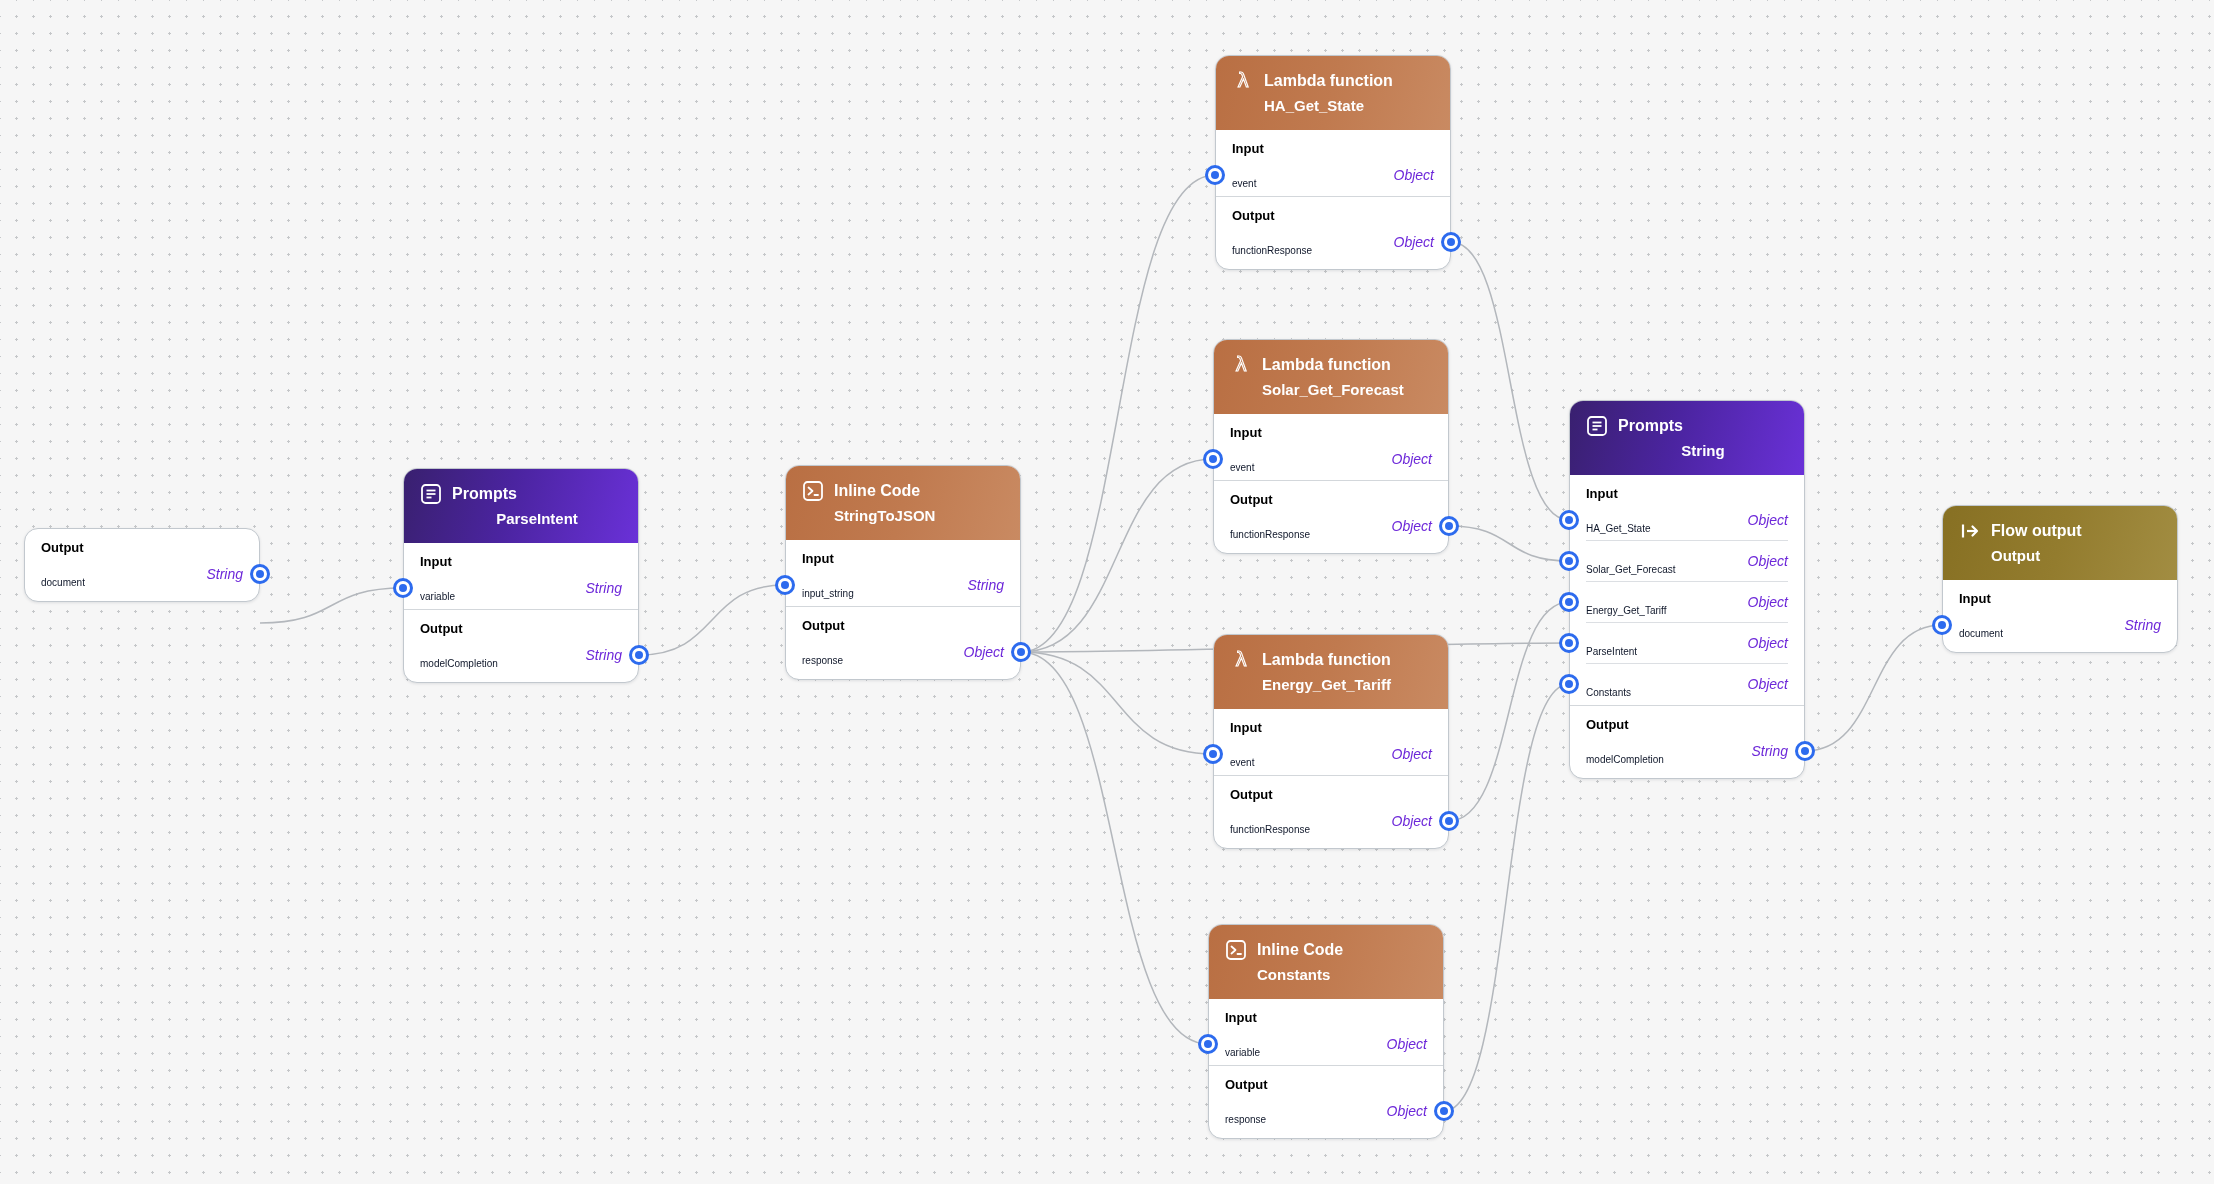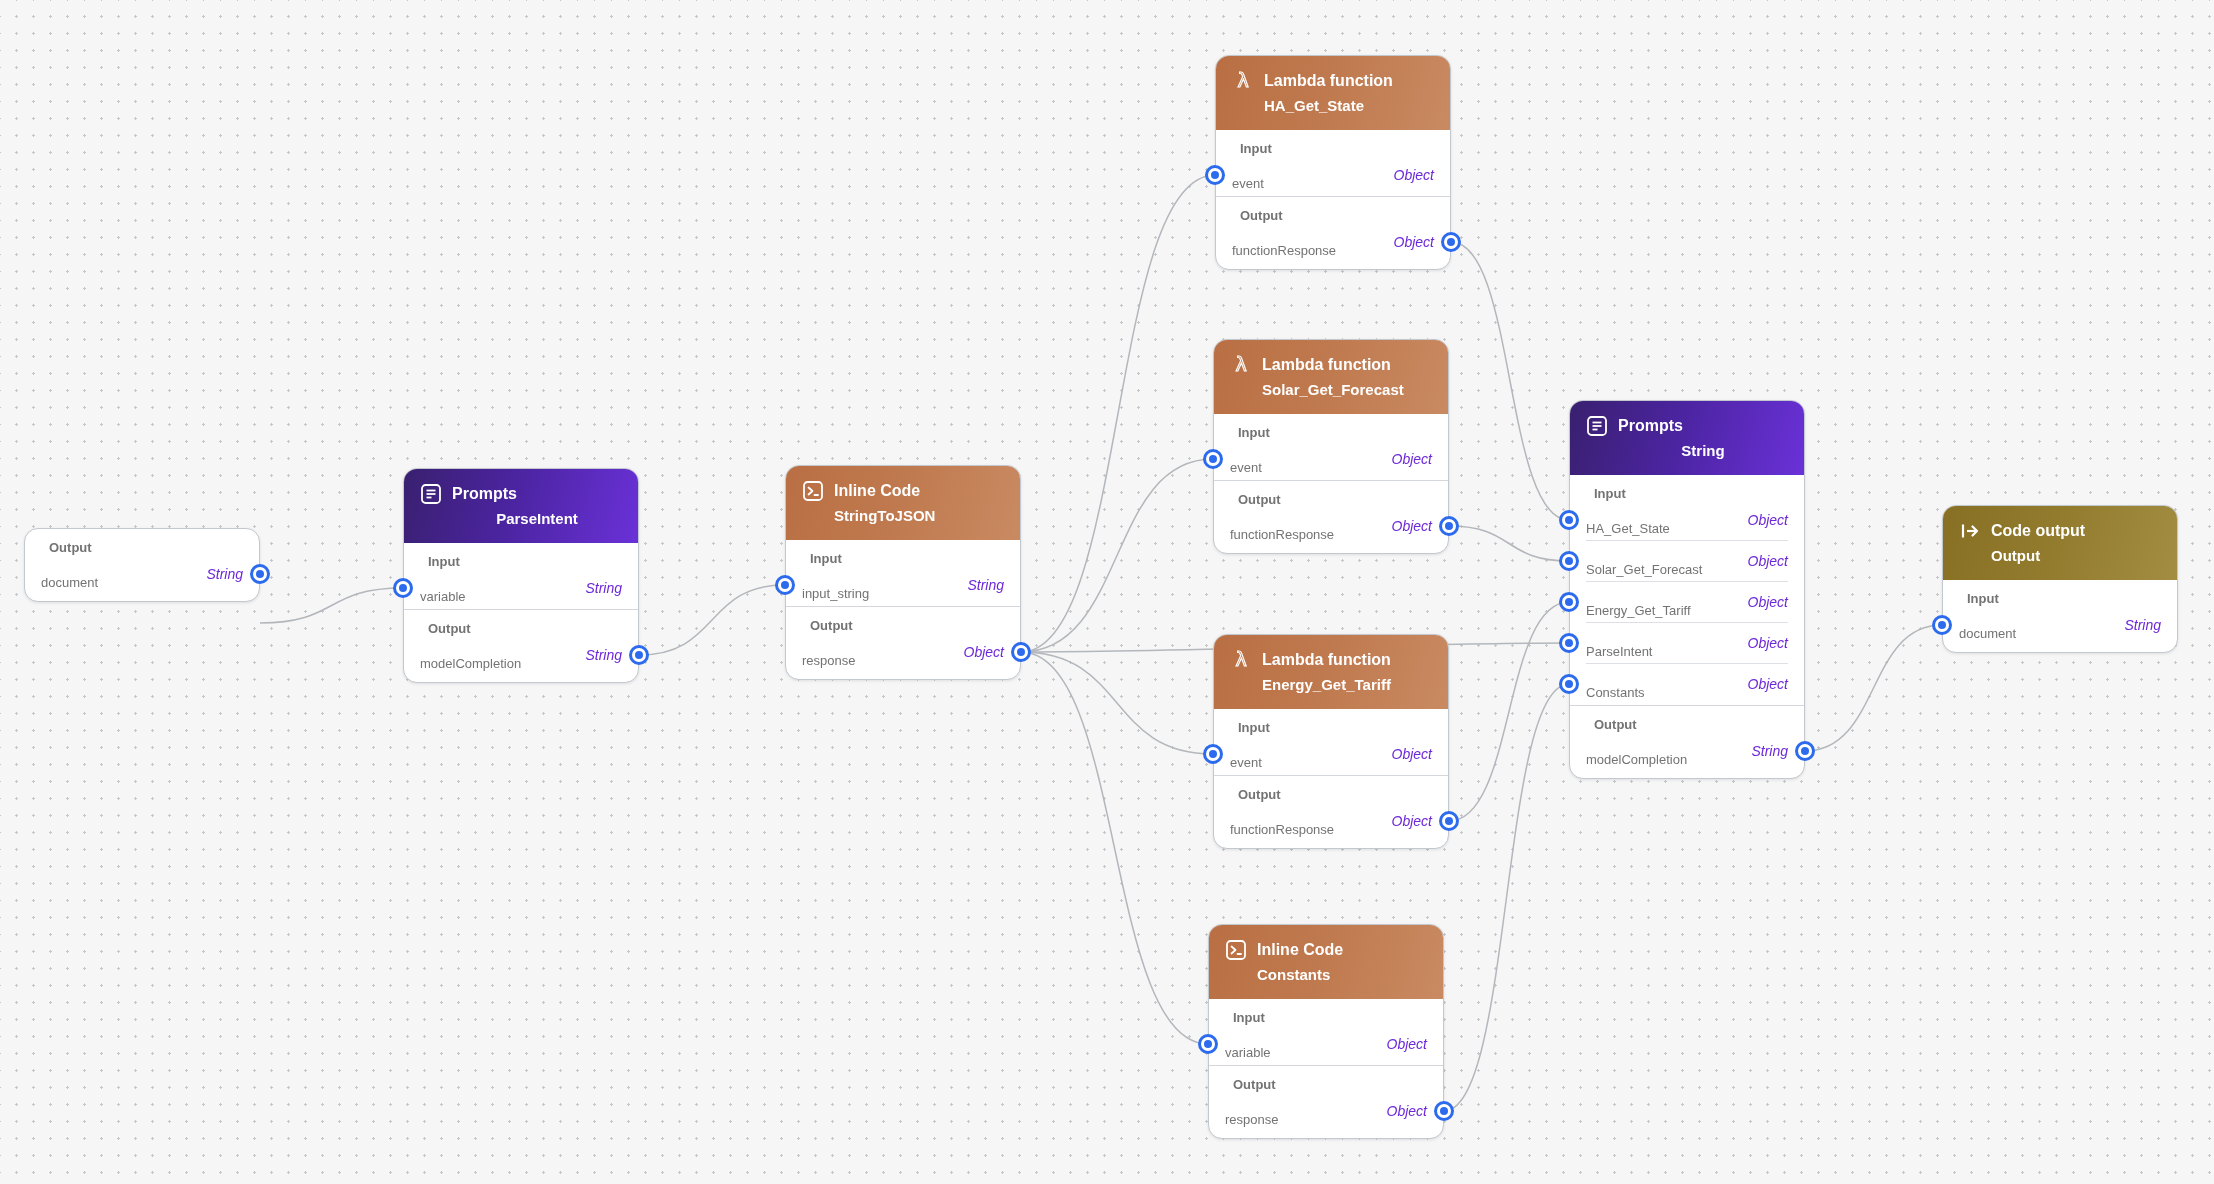--- a/index.html
+++ b/index.html
@@ -40,28 +40,28 @@
   .node-header .icon{width:22px;height:22px;flex:0 0 22px;display:inline-flex;}
 
   .hdr-prompts{background:linear-gradient(105deg,#39206f 0%,#4b24a0 45%,#6a31d8 100%);text-align:center;}
   .hdr-warm{background:linear-gradient(105deg,#b96f43 0%,#c07a4f 50%,#c98a62 100%);}
   .hdr-gold{background:linear-gradient(105deg,#877023 0%,#937c2e 50%,#a28d42 100%);}
   .hdr-gray{background:linear-gradient(105deg,#c7cdd4 0%,#dadee2 55%,#eceef0 100%);color:#12181f;}
 
   .node-body{padding-bottom:12px;}
   .section-label{
     padding:10px 16px 2px;
-    font-size:13px;font-weight:700;color:#737373;line-height:18px;margin-left:8px;
+    font-size:13px;font-weight:700;color:#000000;line-height:18px;
   }
   .field-row{
     position:relative;height:30px;
     display:flex;align-items:center;justify-content:space-between;
     padding:0 16px;
   }
-  .field-name{font-size:13px;color:#737373;margin-top:16px;}
+  .field-name{font-size:10px;color:#0f172a;margin-top:16px;}
   .field-type{font-size:14px;font-style:italic;color:#6d28d9;}
   .row-divider{border-top:1px solid #dcdfe3;margin:5px 16px;}
   .section-divider{border-top:1px solid #d3d7db;margin:6px 0 0;}
 
   .port{
     position:absolute;top:50%;
     width:20px;height:20px;margin-top:-10px;
     border-radius:50%;
     background:#ffffff;
     border:3px solid #2d6bee;
@@ -338,21 +338,21 @@
     <div class="node" style="left: 1942px; top: 505px;">
       <div class="node-header hdr-gold">
         <div class="title-row">
           <span class="icon">
             <svg viewBox="0 0 22 22">
               <line x1="4" y1="4.5" x2="4" y2="17.5" stroke="#ffffff" stroke-width="2.2"></line>
               <line x1="8" y1="11" x2="18" y2="11" stroke="#ffffff" stroke-width="2.2"></line>
               <polyline points="13.5,6.5 18,11 13.5,15.5" fill="none" stroke="#ffffff" stroke-width="2.2" stroke-linejoin="round" stroke-linecap="round"></polyline>
             </svg>
           </span>
-          <span class="title">Code output</span>
+          <span class="title">Flow output</span>
         </div>
         <div class="subtitle">Output</div>
       </div>
       <div class="node-body">
         <div class="section-label">Input</div>
         <div class="field-row">
           <span class="field-name">document</span>
           <span class="field-type">String</span>
           <span class="port port-in"></span>
         </div>

